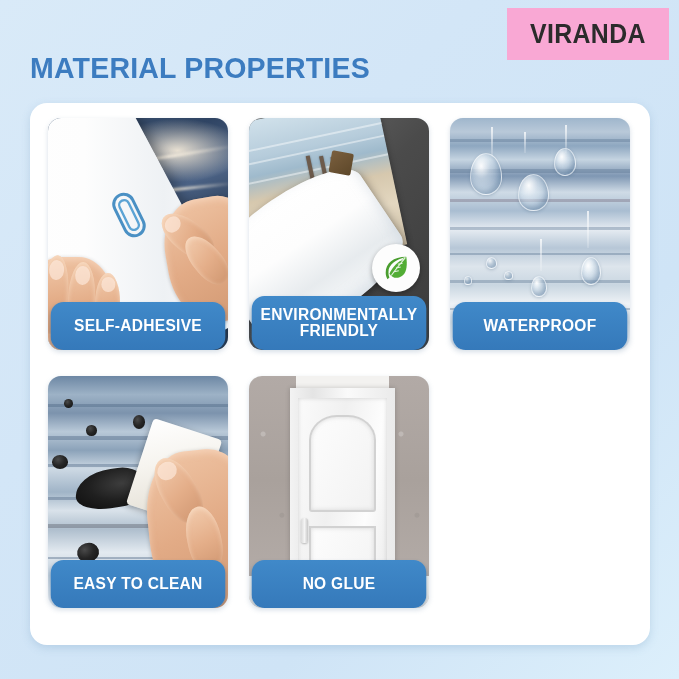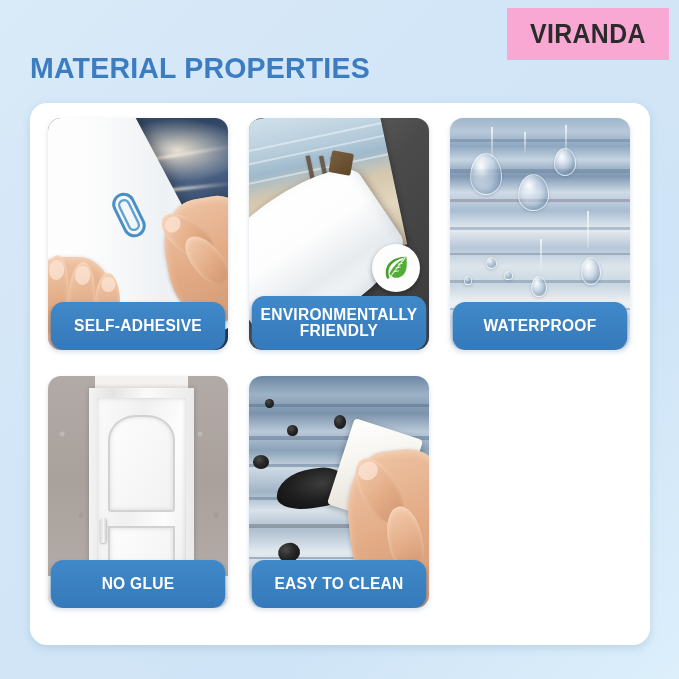--- a/index.html
+++ b/index.html
@@ -403,57 +403,57 @@
         <div class="drop" style="left:45%; top:68%; width:9%;  height:9%;"></div>
         <div class="drop" style="left:20%; top:60%; width:6%;  height:5%;"></div>
         <div class="drop" style="left:30%; top:66%; width:5%;  height:4%;"></div>
         <div class="drop" style="left:8%;  top:68%; width:4%;  height:4%;"></div>
       </div>
       <div class="card-label">WATERPROOF</div>
     </div>
 
     <div class="card">
       <div class="card-media">
+        <div class="ec-bg"></div>
+        <div class="ec-line" style="top:12%; height:3px;"></div>
+        <div class="ec-line" style="top:26%; height:4px;"></div>
+        <div class="ec-line" style="top:38%; height:3px;"></div>
+        <div class="ec-line" style="top:52%; height:3px;"></div>
+        <div class="ec-line" style="top:64%; height:4px; background:rgba(60,60,70,.3);"></div>
+        <div class="ec-line" style="top:78%; height:2px;"></div>
+
+        <div class="stain-big"></div>
+        <div class="stain" style="left:9%;  top:10%; width:5%;  height:4%;"></div>
+        <div class="stain" style="left:21%; top:21%; width:6%;  height:5%;"></div>
+        <div class="stain" style="left:47%; top:17%; width:7%;  height:6%;"></div>
+        <div class="stain" style="left:16%; top:72%; width:12%; height:8%; transform:rotate(-14deg);"></div>
+        <div class="stain" style="left:32%; top:86%; width:5%;  height:4%;"></div>
+        <div class="stain" style="left:2%;  top:34%; width:9%;  height:6%;"></div>
+
+        <div class="sponge"></div>
+        <div class="hand" style="right:-16%; top:32%; width:60%; height:70%; transform:rotate(-6deg);"></div>
+        <div class="finger" style="right:18%; top:34%; width:20%; height:30%; transform:rotate(-30deg);">
+          <div class="nail"></div>
+          </div>
+        <div class="finger" style="right:4%;  top:56%; width:19%; height:28%; transform:rotate(-12deg);"></div>
+      </div>
+      <div class="card-label">EASY TO CLEAN</div>
+    </div>
+
+    <div class="card">
+      <div class="card-media">
         <div class="ng-bg"></div>
         <div class="ng-wall" style="left:0; width:26%;"></div>
         <div class="ng-wall" style="right:0; width:22%;"></div>
         <div class="ng-frame">
           <div class="ng-door">
             <div class="ng-panel ng-panel-top"></div>
             <div class="ng-panel ng-panel-bot"></div>
             <div class="ng-handle"></div>
           </div>
         </div>
         <div class="ng-base"></div>
       </div>
       <div class="card-label">NO GLUE</div>
     </div>
 
-    <div class="card">
-      <div class="card-media">
-        <div class="ec-bg"></div>
-        <div class="ec-line" style="top:12%; height:3px;"></div>
-        <div class="ec-line" style="top:26%; height:4px;"></div>
-        <div class="ec-line" style="top:38%; height:3px;"></div>
-        <div class="ec-line" style="top:52%; height:3px;"></div>
-        <div class="ec-line" style="top:64%; height:4px; background:rgba(60,60,70,.3);"></div>
-        <div class="ec-line" style="top:78%; height:2px;"></div>
-
-        <div class="stain-big"></div>
-        <div class="stain" style="left:9%;  top:10%; width:5%;  height:4%;"></div>
-        <div class="stain" style="left:21%; top:21%; width:6%;  height:5%;"></div>
-        <div class="stain" style="left:47%; top:17%; width:7%;  height:6%;"></div>
-        <div class="stain" style="left:16%; top:72%; width:12%; height:8%; transform:rotate(-14deg);"></div>
-        <div class="stain" style="left:32%; top:86%; width:5%;  height:4%;"></div>
-        <div class="stain" style="left:2%;  top:34%; width:9%;  height:6%;"></div>
-
-        <div class="sponge"></div>
-        <div class="hand" style="right:-16%; top:32%; width:60%; height:70%; transform:rotate(-6deg);"></div>
-        <div class="finger" style="right:18%; top:34%; width:20%; height:30%; transform:rotate(-30deg);">
-          <div class="nail"></div>
-          </div>
-        <div class="finger" style="right:4%;  top:56%; width:19%; height:28%; transform:rotate(-12deg);"></div>
-      </div>
-      <div class="card-label">EASY TO CLEAN</div>
-    </div>
-
   </div>
 </div>
 
 </body></html>

